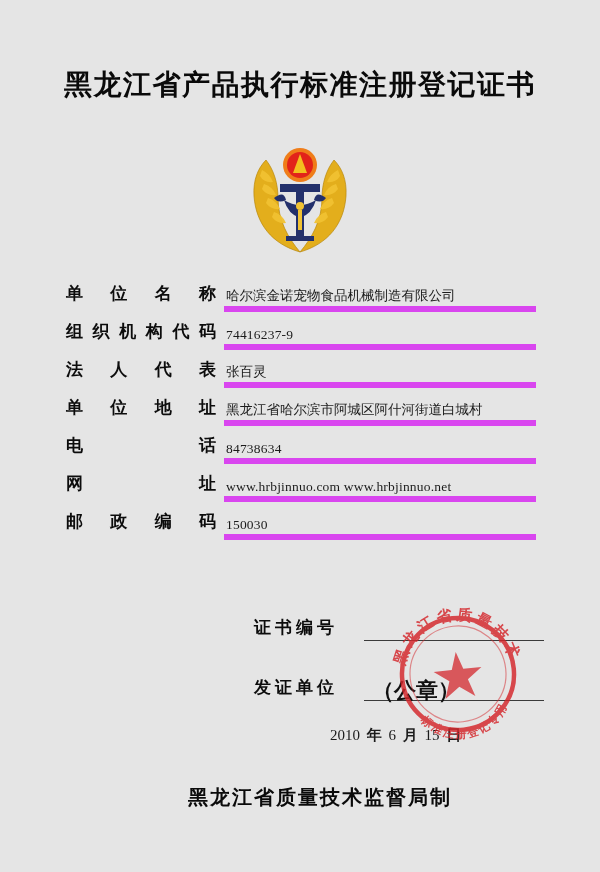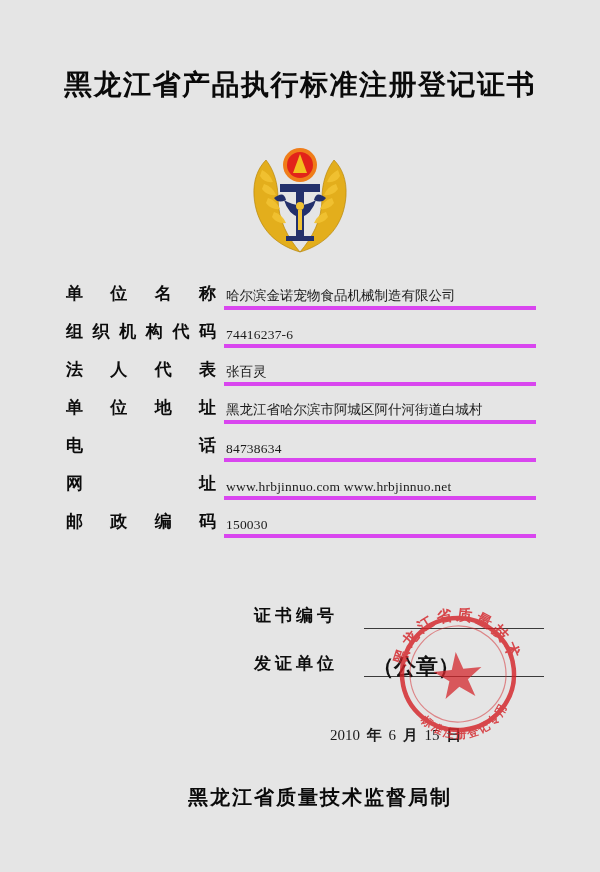--- a/index.html
+++ b/index.html
@@ -64,21 +64,21 @@
   }
   .field-label span.ch {
     display: inline-block;
   }
   .field-value-wrap {
     position: absolute;
     left: 158px;
     right: 0;
     top: 0;
     height: 28px;
-    border-bottom: 4px solid #d946ef;
+    border-bottom: 6px solid #d946ef;
   }
   .field-value {
     position: absolute;
     left: 2px;
     bottom: 1px;
     font-size: 13.5px;
     color: #1b1b1b;
     white-space: nowrap;
     font-family: "Liberation Serif", "DejaVu Serif", serif;
   }
@@ -89,20 +89,21 @@
   
   .lower {
     position: absolute;
     top: 598px;
     left: 254px;
     width: 290px;
   }
   .lower-row {
     position: relative;
     height: 48px;
+    margin-top: 12px;
   }
   .lower-label {
     position: absolute;
     left: 0;
     top: 6px;
     font-size: 17px;
     font-weight: bold;
     letter-spacing: 4px;
     color: #0c0c0c;
     white-space: nowrap;
@@ -226,21 +227,21 @@
     <div class="field-row">
       <div class="field-label">
         <span class="ch">组</span>
         <span class="ch">织</span>
         <span class="ch">机</span>
         <span class="ch">构</span>
         <span class="ch">代</span>
         <span class="ch">码</span>
       </div>
       <div class="field-value-wrap">
-        <span class="field-value latin">74416237-6</span>
+        <span class="field-value latin">74416237-9</span>
       </div>
     </div>
 
     <div class="field-row">
       <div class="field-label">
         <span class="ch">法</span>
         <span class="ch">人</span>
         <span class="ch">代</span>
         <span class="ch">表</span>
       </div>

